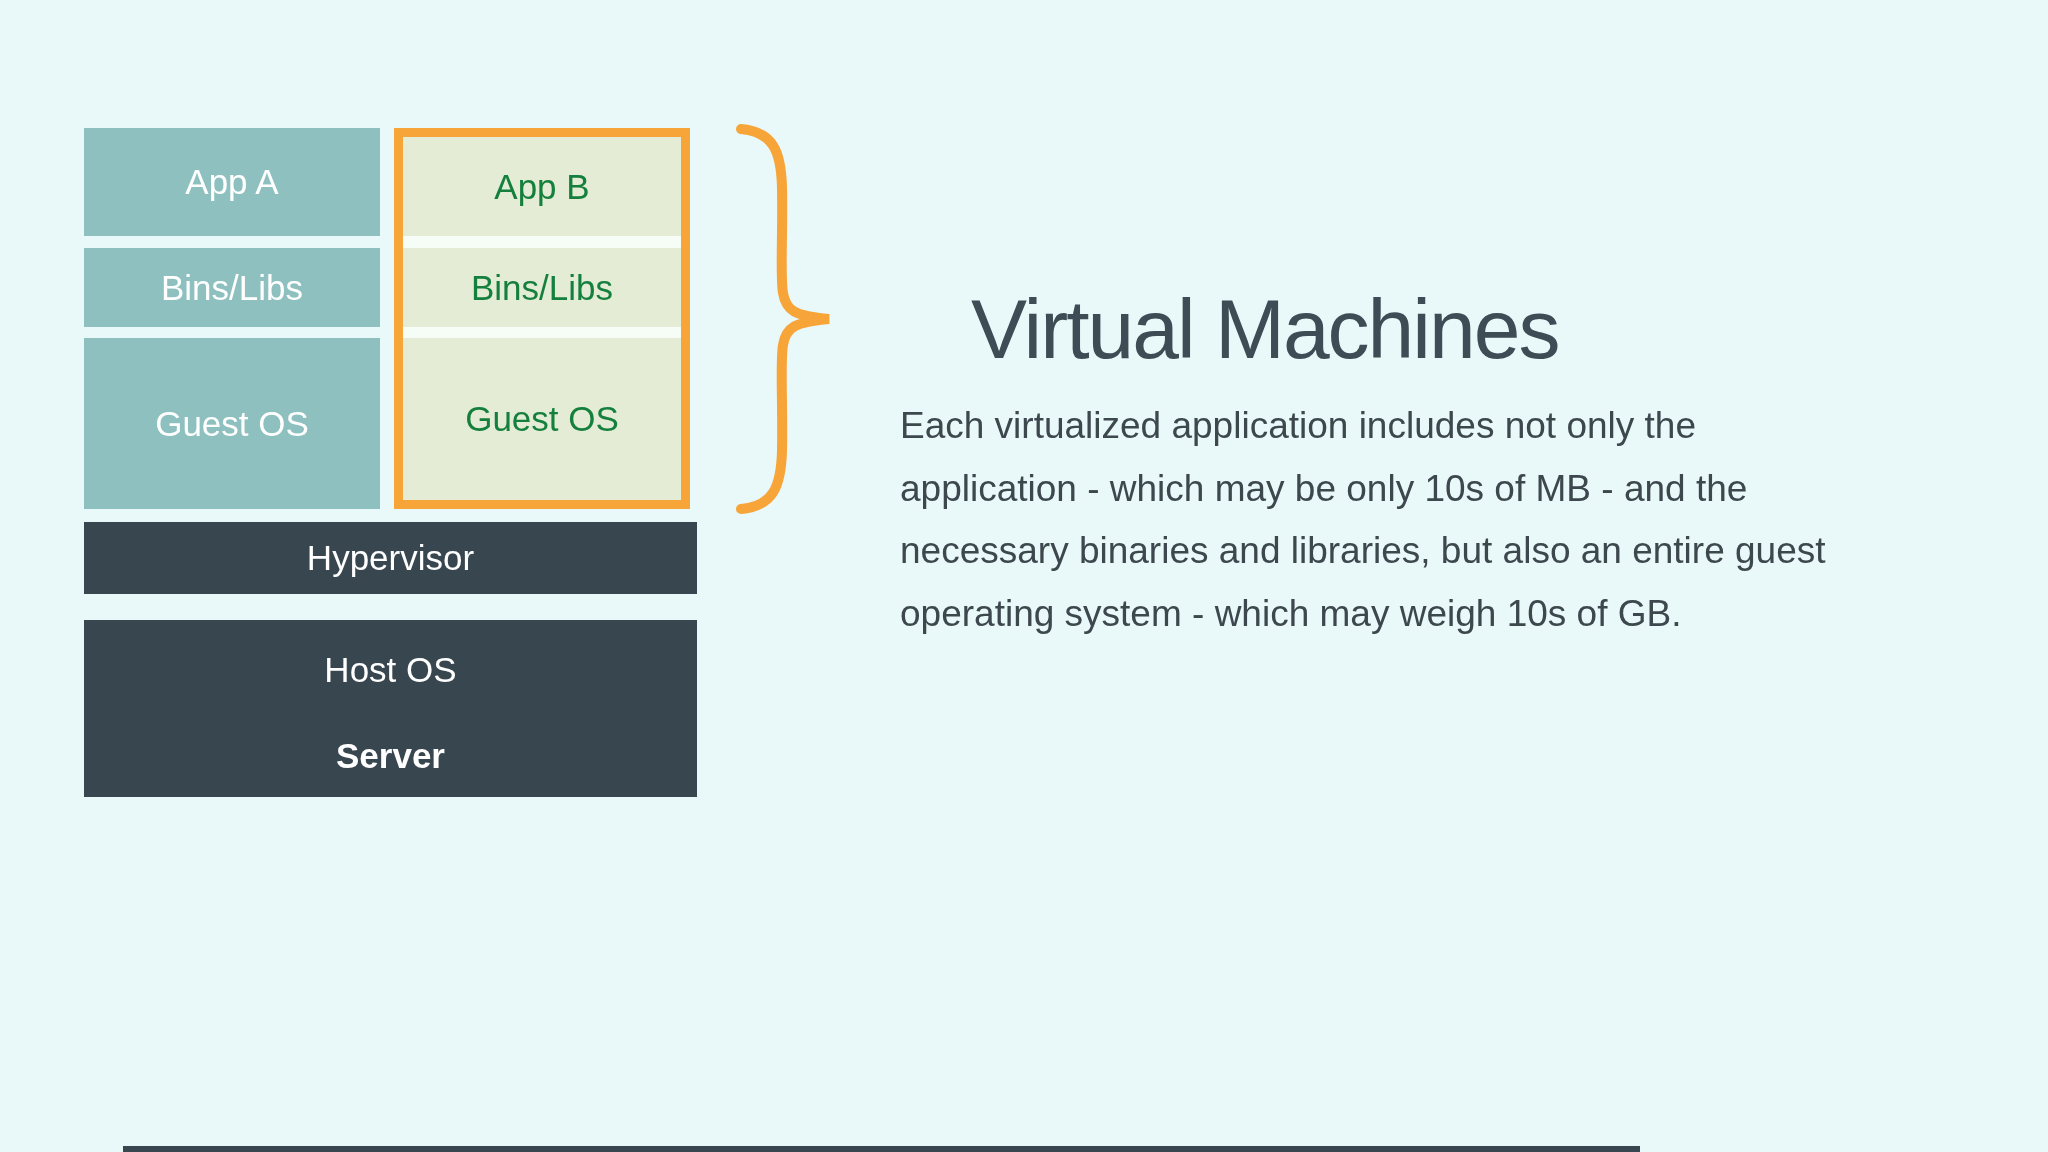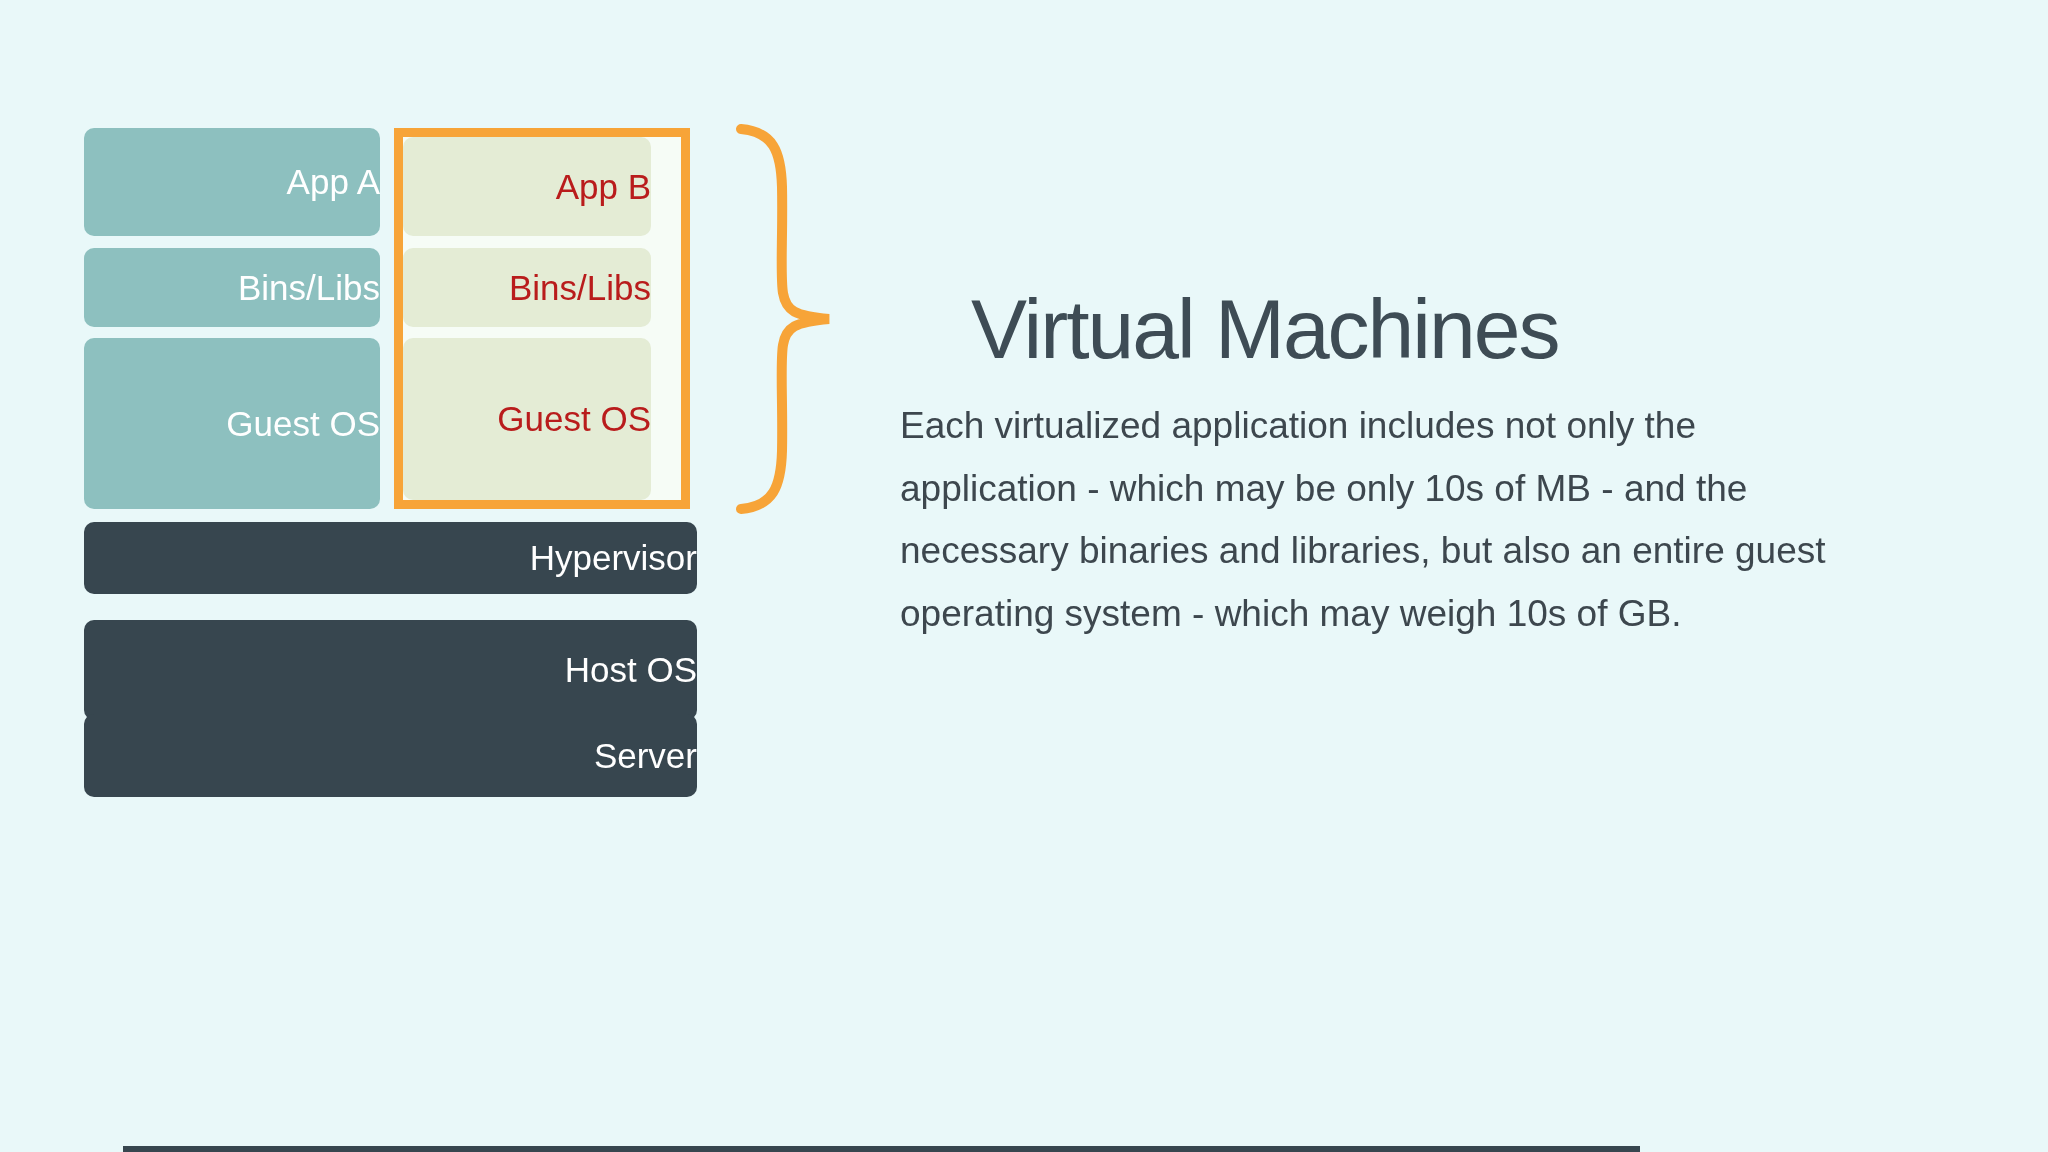--- a/index.html
+++ b/index.html
@@ -19,57 +19,56 @@
   .diagram {
     position: absolute;
     left: 0; top: 0;
     width: 900px; height: 860px;
   }
 
   .stack-box {
     position: absolute;
     display: flex;
     align-items: center;
-    justify-content: flex-end;
+    justify-content: center;
     font-size: 35px;
     box-sizing: border-box;
-    border-radius: 10px;
   }
 
   
   .teal { left: 84px; width: 296px; background: #8dc0bf; color: #ffffff; }
   .teal.row-app   { top: 128px; height: 108px; }
   .teal.row-bins  { top: 248px; height: 79px;  }
   .teal.row-guest { top: 338px; height: 171px; }
 
   
   .vm-highlight {
     position: absolute;
     left: 394px; top: 128px;
     width: 296px; height: 381px;
     box-sizing: border-box;
     border: 9px solid #f7a438;
     background: #f6fcf6;
   }
   
   .green {
     position: absolute;
-    left: 0; width: 248px;
+    left: 0; width: 278px;
     background: #e4ecd5;
-    color: #b91c1c;
+    color: #15803d;
   }
   .green.row-app   { top: 0;     height: 99px;  }
   .green.row-bins  { top: 111px; height: 79px;  }
   .green.row-guest { top: 201px; height: 162px; }
 
   
   .dark { left: 84px; width: 613px; background: #37464f; color: #ffffff; }
   .dark.row-hypervisor { top: 522px; height: 72px; }
   .dark.row-hostos     { top: 620px; height: 100px; }
-  .dark.row-server     { top: 714px; height: 83px; }
+  .dark.row-server     { top: 714px; height: 83px; font-weight: bold; }
 
   
   .brace-wrap {
     position: absolute;
     left: 733px; top: 123px;
     width: 104px; height: 392px;
   }
 
   
   .section-title {

